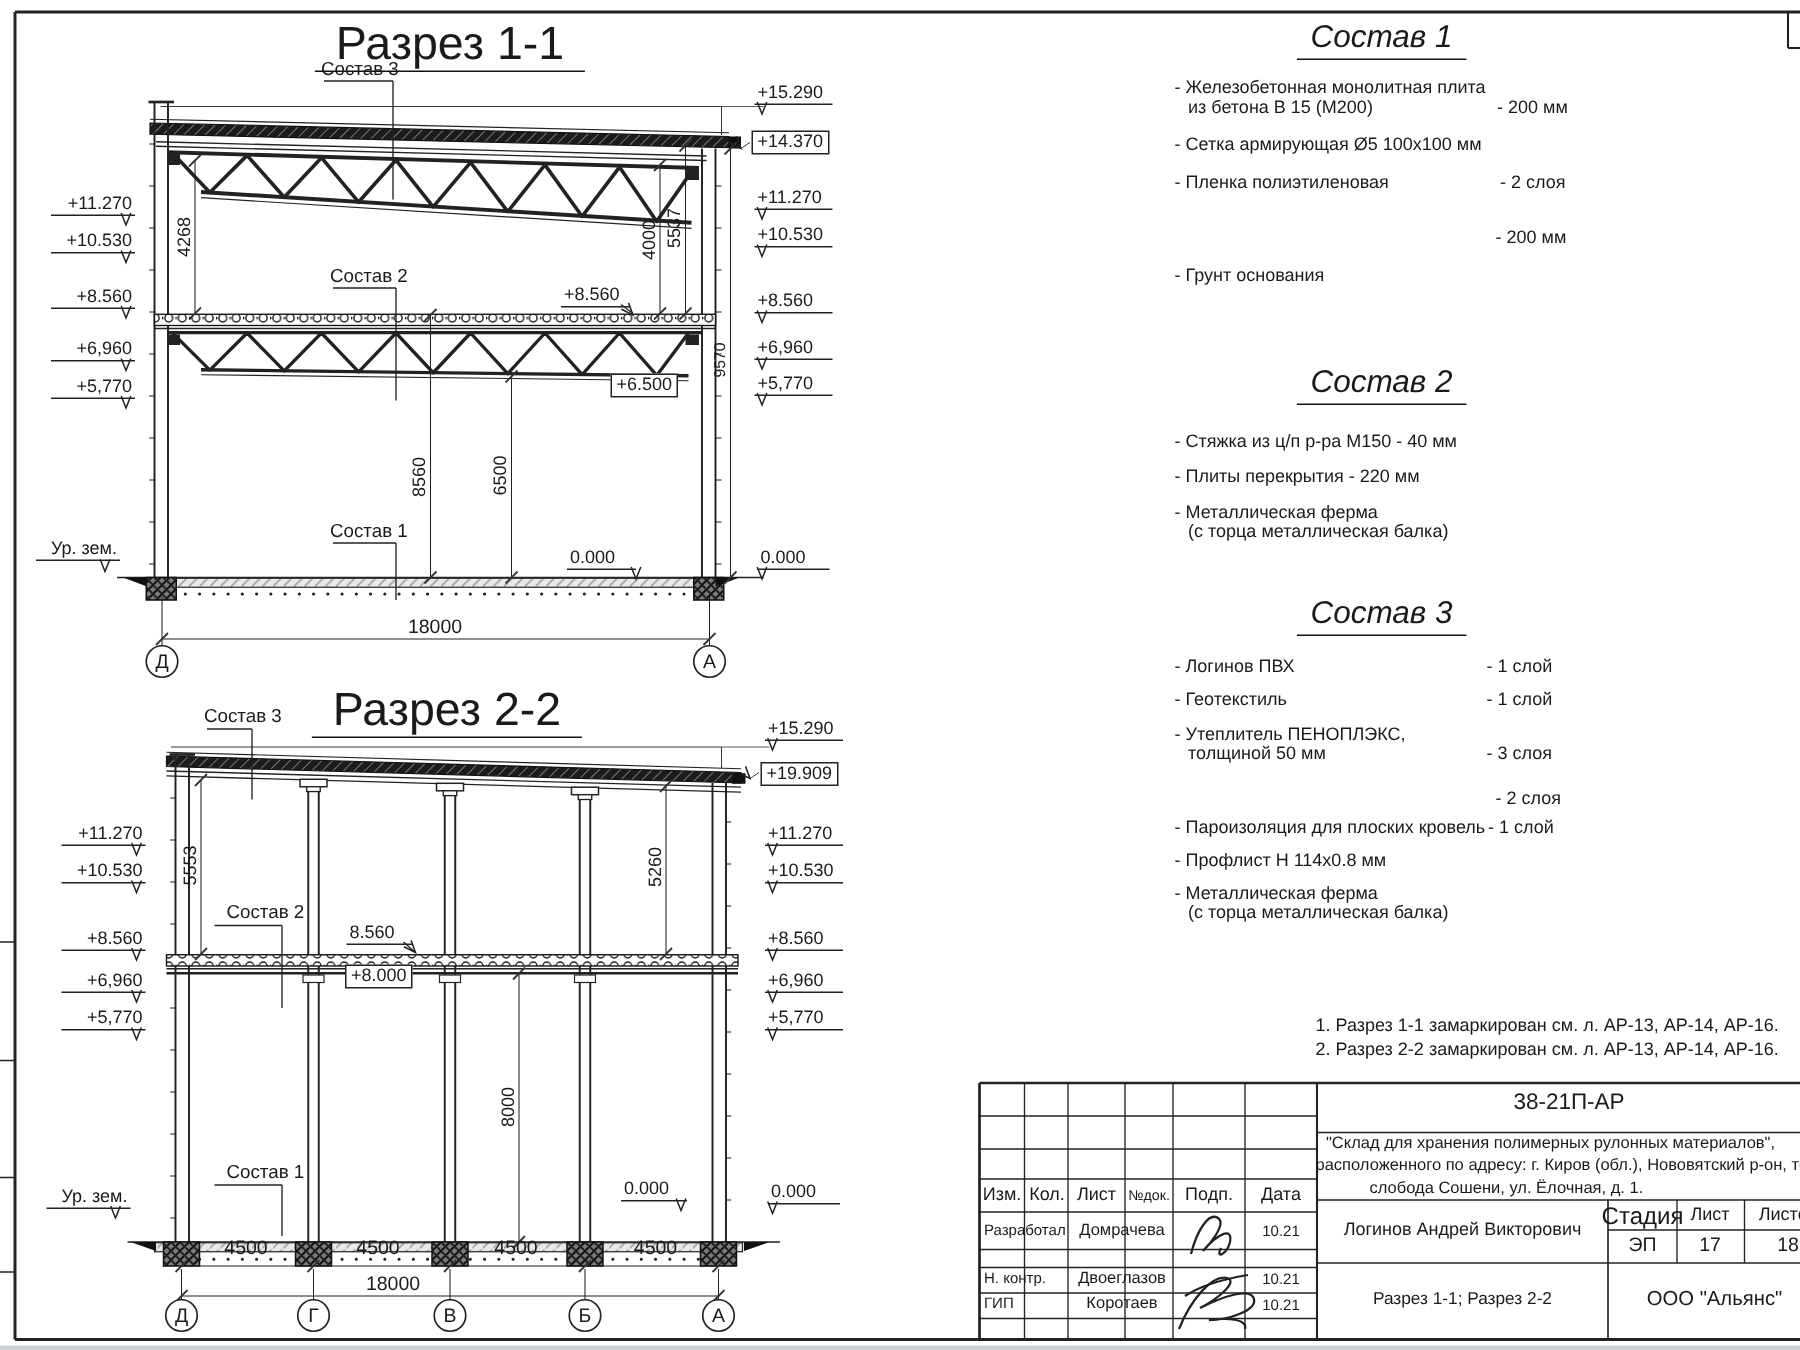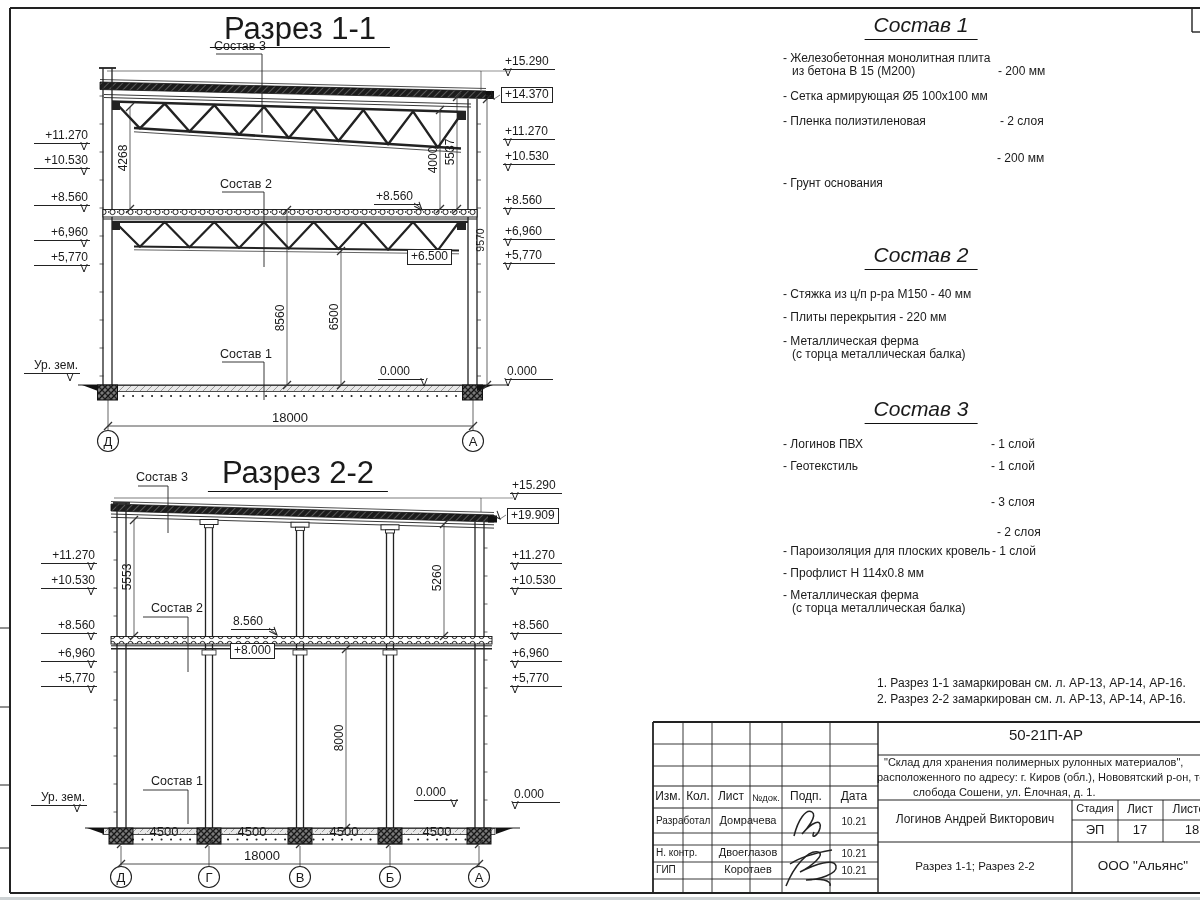--- a/index.html
+++ b/index.html
@@ -444,33 +444,35 @@
   <div class="t item" style="left:3px;top:91px;width:245px">- Металлическая ферма
 (с торца металлическая балка)</div>
 </div>
 
 <div style="position:absolute;left:780px;top:398px;width:420px;height:230px">
   <div class="t stitle" style="left:141px;top:0">Состав 3</div>
   <div class="t item" style="left:3px;top:40px;width:245px">- Логинов ПВХ</div>
   <div class="t val" style="left:211px;top:40px">- 1 слой</div>
   <div class="t item" style="left:3px;top:62px;width:245px">- Геотекстиль</div>
   <div class="t val" style="left:211px;top:62px">- 1 слой</div>
+  <div class="t item" style="left:3px;top:85px;width:245px">- Утеплитель ПЕНОПЛЭКС,
+толщиной 50 мм</div>
   <div class="t val" style="left:211px;top:98px">- 3 слоя</div>
   <div class="t val" style="left:217px;top:128px">- 2 слоя</div>
   <div class="t item" style="left:3px;top:147px;width:245px">- Пароизоляция для плоских кровель</div>
   <div class="t val" style="left:212px;top:147px">- 1 слой</div>
   <div class="t item" style="left:3px;top:169px;width:245px">- Профлист Н 114х0.8 мм</div>
   <div class="t item" style="left:3px;top:191px;width:245px">- Металлическая ферма
 (с торца металлическая балка)</div>
 </div>
 
 <div class="t" style="left:877px;top:677px;font-size:12px">1. Разрез 1-1 замаркирован см. л. АР-13, АР-14, АР-16.</div>
 <div class="t" style="left:877px;top:693px;font-size:12px">2. Разрез 2-2 замаркирован см. л. АР-13, АР-14, АР-16.</div>
 
-<div class="t ctr" style="left:1046px;top:727px;font-size:15px">50-21П-АР</div>
+<div class="t ctr" style="left:1046px;top:727px;font-size:15px">38-21П-АР</div>
 <div class="t" style="left:884px;top:757px;font-size:11px">"Склад для хранения полимерных рулонных материалов",</div>
 <div class="t" style="left:877px;top:772px;font-size:11px">расположенного по адресу: г. Киров (обл.), Нововятский р-он, те</div>
 <div class="t" style="left:913px;top:787px;font-size:11px">слобода Сошени, ул. Ёлочная, д. 1.</div>
 
 <div class="t ctr" style="left:668px;top:790px;font-size:12px">Изм.</div>
 <div class="t ctr" style="left:698px;top:790px;font-size:12px">Кол.</div>
 <div class="t ctr" style="left:731px;top:790px;font-size:12px">Лист</div>
 <div class="t ctr" style="left:766px;top:793px;font-size:9.5px">№док.</div>
 <div class="t ctr" style="left:806px;top:790px;font-size:12px">Подп.</div>
 <div class="t ctr" style="left:854px;top:790px;font-size:12px">Дата</div>
@@ -479,21 +481,21 @@
 <div class="t ctr" style="left:748px;top:815px;font-size:11px">Домрачева</div>
 <div class="t ctr" style="left:854px;top:817px;font-size:10px">10.21</div>
 <div class="t" style="left:656px;top:848px;font-size:10px">Н. контр.</div>
 <div class="t ctr" style="left:748px;top:847px;font-size:11px">Двоеглазов</div>
 <div class="t ctr" style="left:854px;top:849px;font-size:10px">10.21</div>
 <div class="t" style="left:656px;top:865px;font-size:10px">ГИП</div>
 <div class="t ctr" style="left:748px;top:864px;font-size:11px">Коротаев</div>
 <div class="t ctr" style="left:854px;top:866px;font-size:10px">10.21</div>
 
 <div class="t ctr" style="left:975px;top:813px;font-size:12px">Логинов Андрей Викторович</div>
-<div class="t ctr" style="left:1095px;top:803px;font-size:11px">Стадия</div>
+<div class="t ctr" style="left:1095px;top:803px;font-size:16px">Стадия</div>
 <div class="t ctr" style="left:1140px;top:803px;font-size:12px">Лист</div>
 <div class="t ctr" style="left:1192px;top:803px;font-size:12px">Листов</div>
 <div class="t ctr" style="left:1095px;top:823px;font-size:13px">ЭП</div>
 <div class="t ctr" style="left:1140px;top:823px;font-size:13px">17</div>
 <div class="t ctr" style="left:1192px;top:823px;font-size:13px">18</div>
 <div class="t ctr" style="left:975px;top:860px;font-size:11.5px">Разрез 1-1; Разрез 2-2</div>
 <div class="t ctr" style="left:1143px;top:859px;font-size:13.5px">ООО "Альянс"</div>
 
 </div>
 

